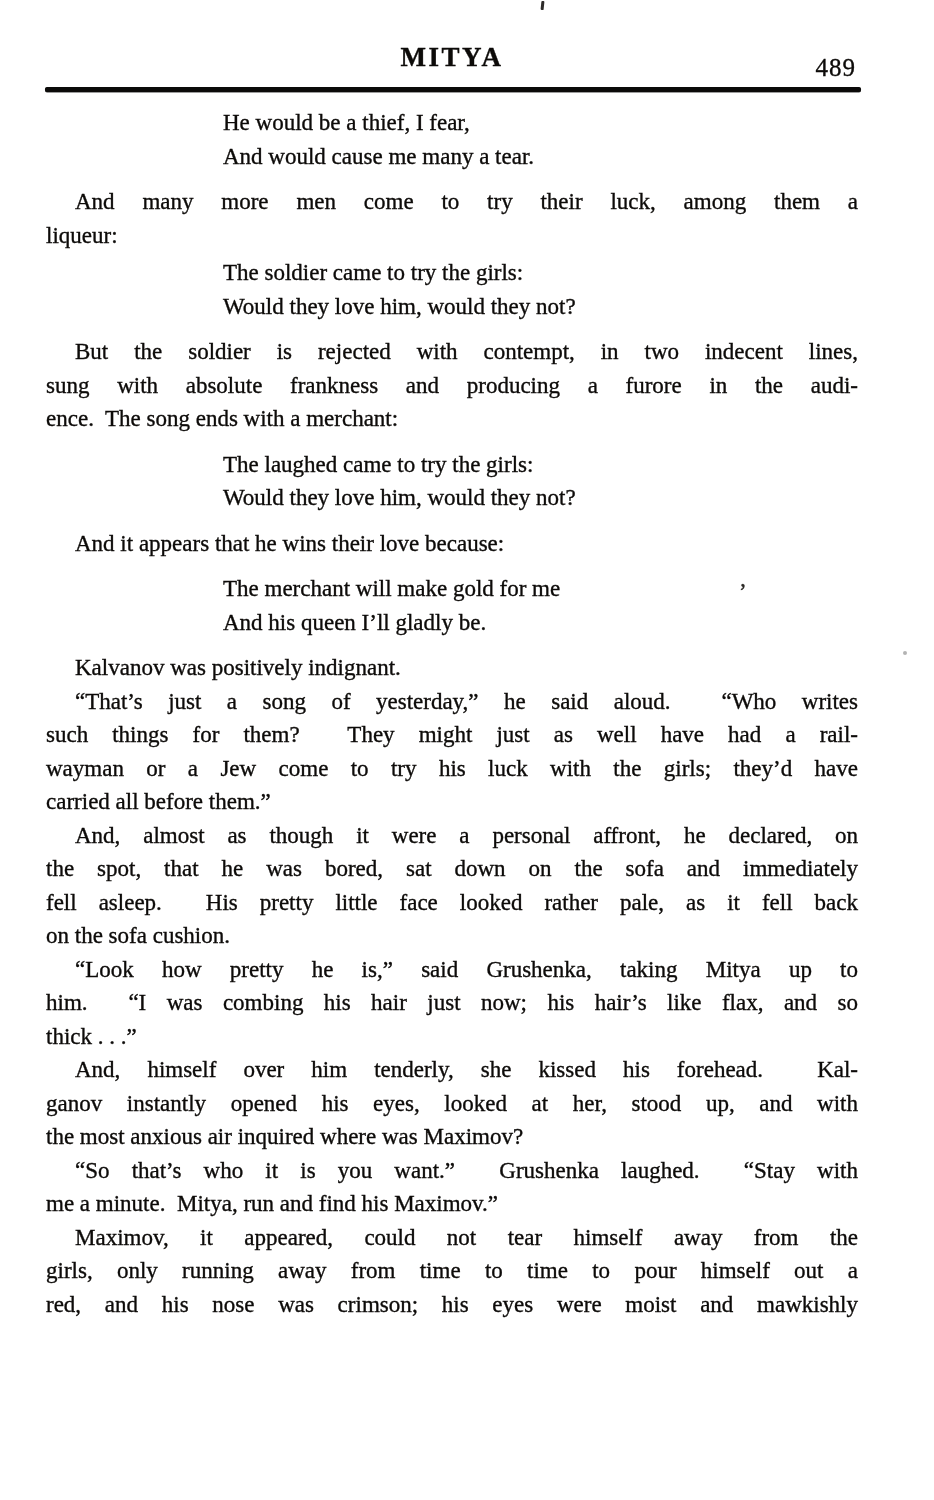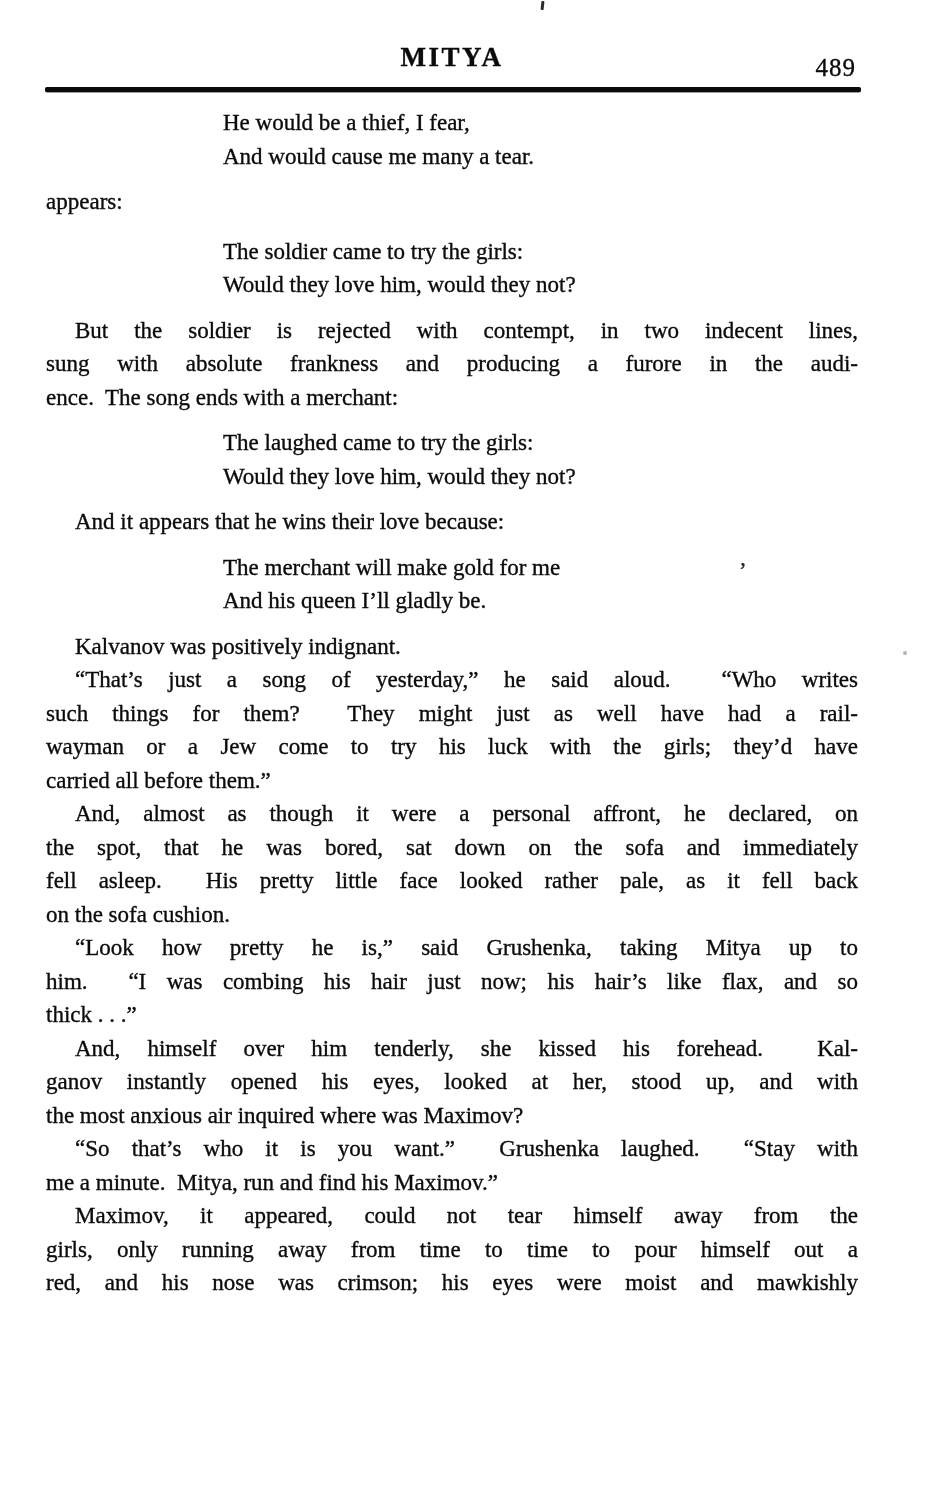--- a/index.html
+++ b/index.html
@@ -23,21 +23,21 @@
   }
   .content {
     position:absolute; top:94px; left:46px; width:812px;
     font-size:23px; line-height:33.5px;
   }
   .ln { white-space:pre-wrap; }
   .jl { text-align:justify; text-align-last:justify; }
   .ind { text-indent:29px; }
   .para { margin:0; }
   .verse { margin:12px 0 12px 177px; position:relative; }
-  .verse.tuck { margin-top:16px; }
+  .verse.tuck { margin-top:4px; }
   .stray { position:absolute; left:516px; top:3px; font-size:23px; color:#2b2926; }
   .speck-top {
     position:absolute; left:541px; top:1px; width:3px; height:9px;
     background:#2e2c2a; transform:rotate(6deg); border-radius:1px;
   }
   .speck-dot {
     position:absolute; left:903px; top:651px; width:4px; height:4px;
     background:#8a8a8a; border-radius:50%; opacity:.65;
   }
 </style>
@@ -57,21 +57,22 @@
   <div class="rule"></div>
 
   <div class="content">
 
     <div class="verse">
       <div class="ln">He would be a thief, I fear,</div>
       <div class="ln">And would cause me many a tear.</div>
     </div>
 
     <div class="para">
-      <div class="ln">appears:</div>
+      <div class="ln jl ind">And many more men come to try their luck, among them a</div>
+      <div class="ln">liqueur:</div>
     </div>
 
     <div class="verse tuck">
       <div class="ln">The soldier came to try the girls:</div>
       <div class="ln">Would they love him, would they not?</div>
     </div>
 
     <div class="para">
       <div class="ln jl ind">But the soldier is rejected with contempt, in two indecent lines,</div>
       <div class="ln jl">sung with absolute frankness and producing a furore in the audi-</div>

